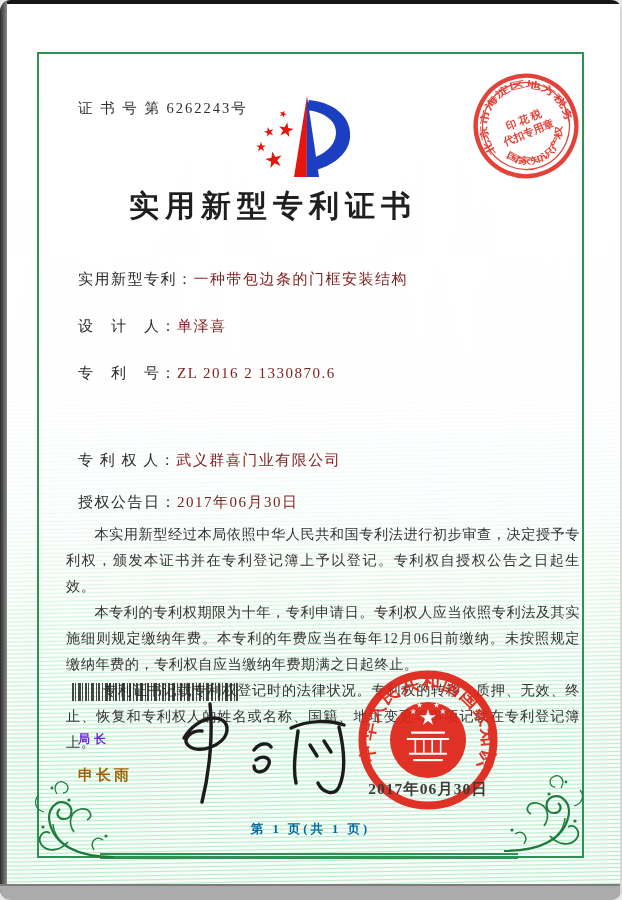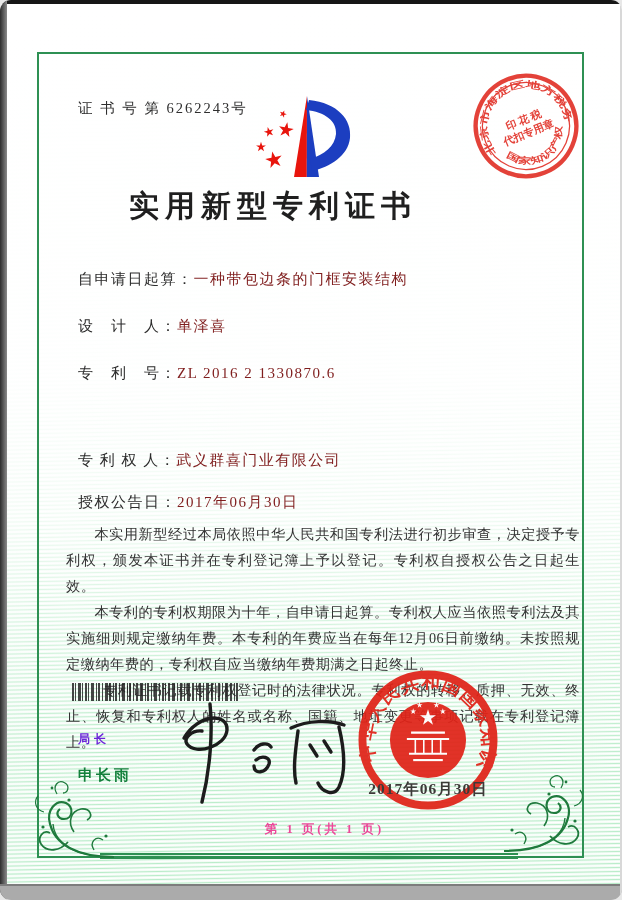--- a/index.html
+++ b/index.html
@@ -34,30 +34,30 @@
 
   .paragraphs{position:absolute;left:66px;top:521px;width:514px;font-size:14.2px;line-height:26px;
     color:#333;text-align:justify;letter-spacing:.5px;}
   .paragraphs p{margin:0;text-indent:2em;}
   .paragraphs p.p3{text-indent:2.6em;}
 
   .barcode{position:absolute;left:72px;top:683px;width:166px;height:18px;opacity:.85;}
   .director-title{position:absolute;left:78px;top:731px;font-size:12px;font-weight:600;letter-spacing:4px;
     color:#6d28d9;font-family:"Liberation Sans","DejaVu Sans",sans-serif;}
   .director-name{position:absolute;left:78px;top:766px;font-size:15px;font-weight:600;letter-spacing:3px;
-    color:#15803d;font-family:"Liberation Sans","DejaVu Sans",sans-serif;}
+    color:#a16207;font-family:"Liberation Sans","DejaVu Sans",sans-serif;}
   .signature{position:absolute;left:158px;top:698px;width:210px;height:110px;}
 
   .seal{position:absolute;left:354px;top:666px;width:148px;height:148px;opacity:.93;}
   .seal-date{position:absolute;left:352px;top:779px;width:152px;text-align:center;
     font-size:15.5px;font-weight:700;letter-spacing:1px;color:#3c3a38;z-index:6;}
   .stamp{position:absolute;left:468px;top:68px;width:116px;height:116px;opacity:.88;}
 
-  .page-info{position:absolute;left:53px;top:821px;width:543px;text-align:center;
-    font-size:12.5px;font-weight:700;letter-spacing:3px;color:#ec4899;}
+  .page-info{position:absolute;left:39px;top:821px;width:543px;text-align:center;
+    font-size:12.5px;font-weight:700;letter-spacing:3px;color:#0369a1;}
   svg text{font-family:"Liberation Serif","DejaVu Serif",serif;}
 </style>
 </head>
 <body>
 
 <div id="page">
   <div class="paper"></div>
 
   <div class="frame"></div>
   <div class="bottom-lines"></div>
@@ -112,29 +112,29 @@
       <path d="M67,12 L54,93 L66.8,93 Z"></path>
     </g>
     <g fill="#1c3ec0">
       <path d="M67,12 L66.8,93 L79,93 Z"></path>
       <path d="M69,16 C98,19 112,36 110,54 C108,72 90,83 72,87 L70,75 C84,71 95,62 96,50 C97,37 85,28 66,26 Z"></path>
     </g>
   </svg>
 
   <div class="title">实用新型专利证书</div>
 
-  <div class="field-row" style="top:270px"><span class="field-label">自申请日起算：</span><span class="field-value">一种带包边条的门框安装结构</span></div>
+  <div class="field-row" style="top:270px"><span class="field-label">实用新型专利：</span><span class="field-value">一种带包边条的门框安装结构</span></div>
   <div class="field-row" style="top:317px"><span class="field-label">设　计　人：</span><span class="field-value">单泽喜</span></div>
   <div class="field-row" style="top:364px"><span class="field-label">专　利　号：</span><span class="field-value">ZL 2016 2 1330870.6</span></div>
   <div class="field-row" style="top:451px"><span class="field-label">专 利 权 人：</span><span class="field-value">武义群喜门业有限公司</span></div>
   <div class="field-row" style="top:493px"><span class="field-label">授权公告日：</span><span class="field-value">2017年06月30日</span></div>
 
   <div class="paragraphs">
     <p>本实用新型经过本局依照中华人民共和国专利法进行初步审查，决定授予专利权，颁发本证书并在专利登记簿上予以登记。专利权自授权公告之日起生效。</p>
-    <p>本专利的专利权期限为十年，自申请日起算。专利权人应当依照专利法及其实施细则规定缴纳年费。本专利的年费应当在每年12月06日前缴纳。未按照规定缴纳年费的，专利权自应当缴纳年费期满之日起终止。</p>
+    <p>本专利的专利权期限为十年，专利申请日。专利权人应当依照专利法及其实施细则规定缴纳年费。本专利的年费应当在每年12月06日前缴纳。未按照规定缴纳年费的，专利权自应当缴纳年费期满之日起终止。</p>
     <p class="p3">专利证书记载专利权登记时的法律状况。专利权的转移、质押、无效、终止、恢复和专利权人的姓名或名称、国籍、地址变更等事项记载在专利登记簿上。</p>
   </div>
 
   <svg class="barcode" viewBox="0 0 166 18" preserveAspectRatio="none">
     <g fill="#262626">
       <rect x="0" width="2" height="18"></rect>
         <rect x="3" width="1" height="18"></rect>
         <rect x="6" width="3" height="18"></rect>
       <rect x="10" width="1" height="18"></rect>
         <rect x="13" width="2" height="18"></rect>

